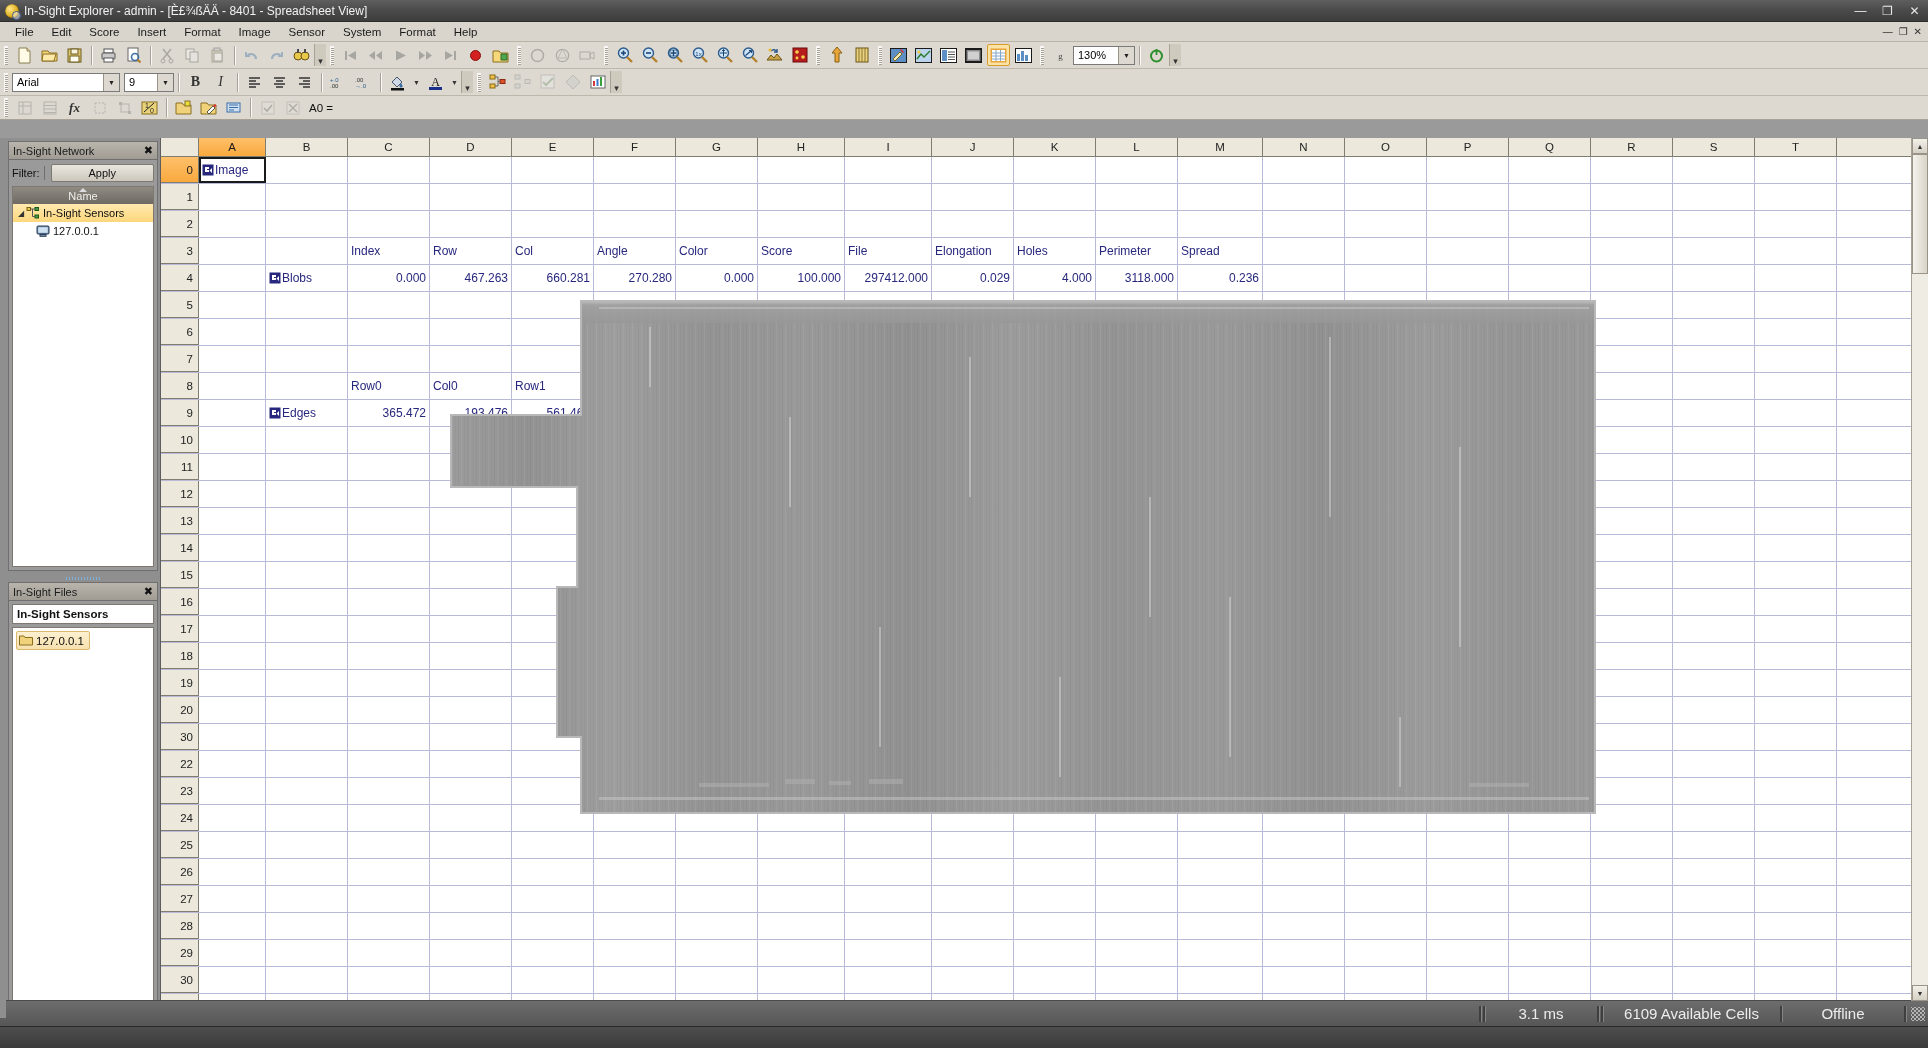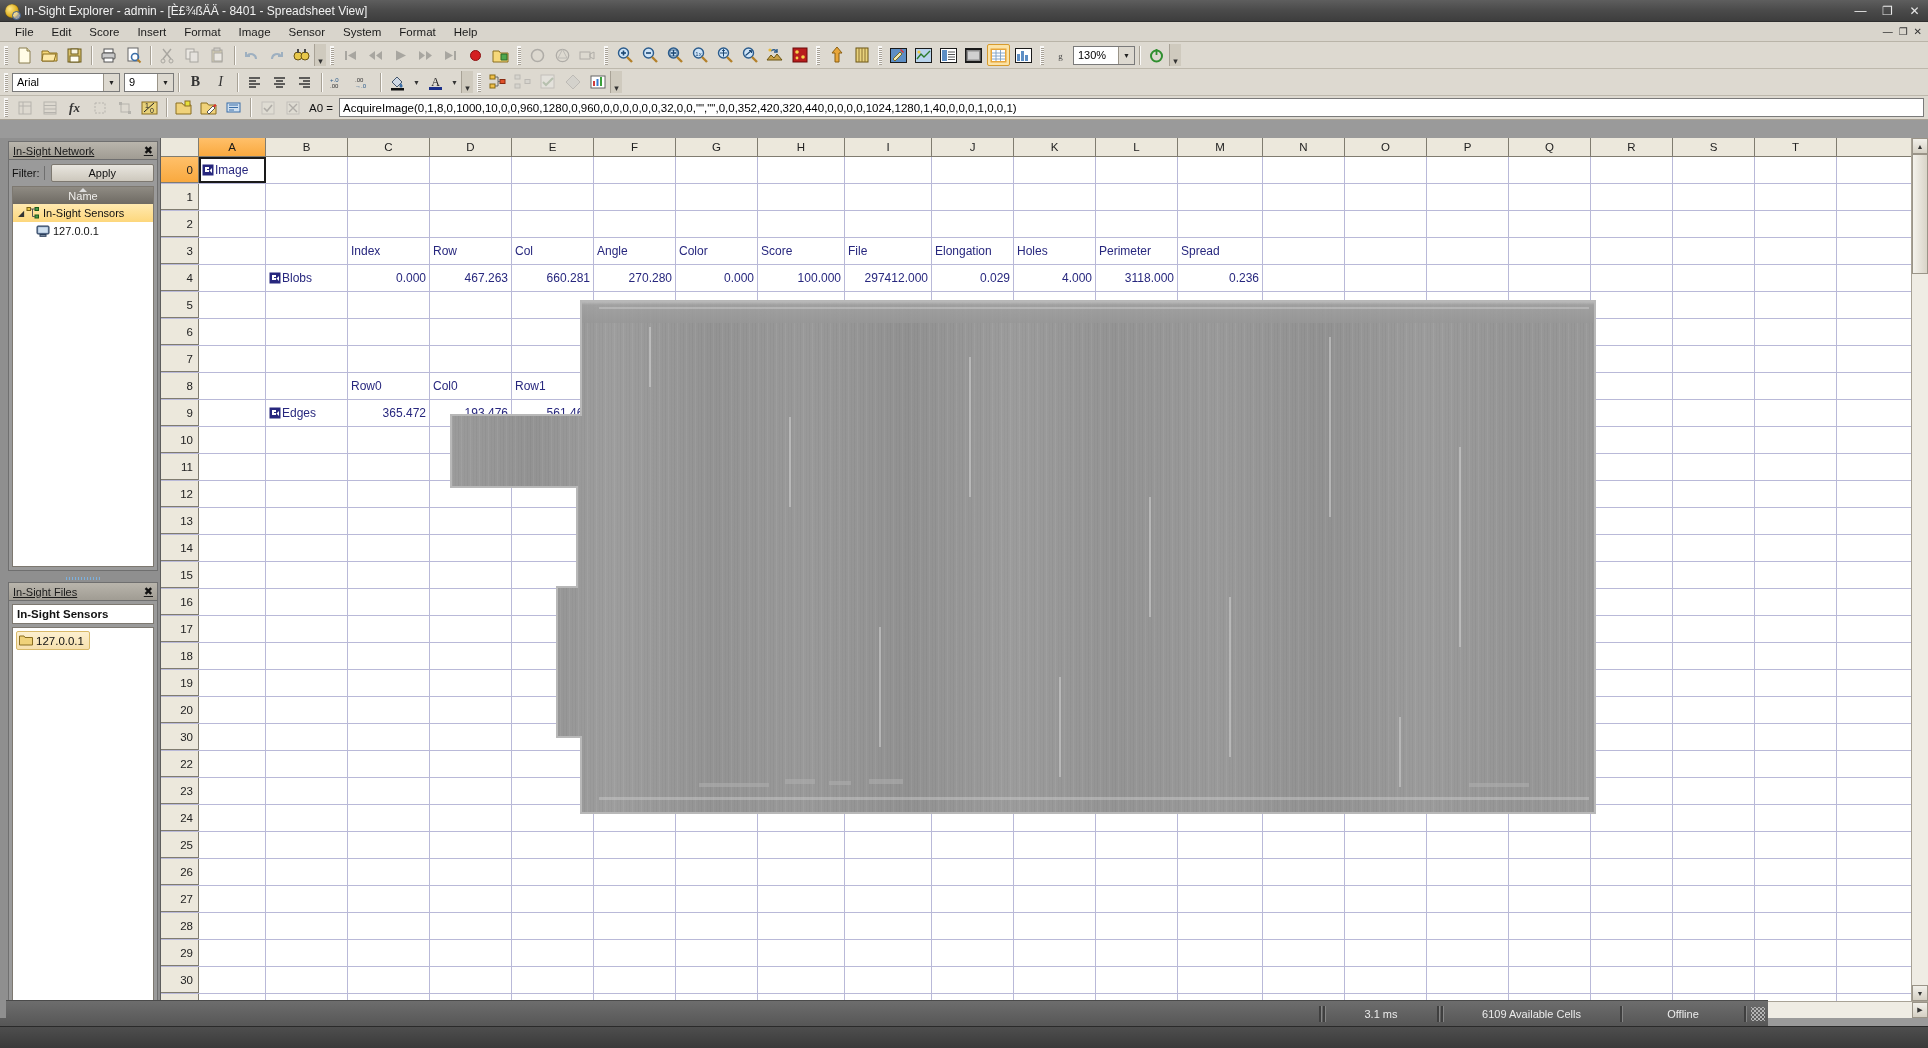--- a/index.html
+++ b/index.html
@@ -135,21 +135,21 @@
     background: #9a9a9a;
     border: 1px solid #6f6f6f;
     display: flex; flex-direction: column;
     margin-bottom: 4px;
   }
   .panel-head {
     height: 18px; display: flex; align-items: center;
     padding: 0 4px;
     background: linear-gradient(to bottom, #b9b5ac 0%, #a09c93 100%);
     border-bottom: 1px solid #6f6f6f;
-    font-size: 11px; color: #1a1a1a; text-decoration: underline;
+    font-size: 11px; color: #1a1a1a;
   }
   .panel-head .x { margin-left: auto; font-size: 11px; color: #111; }
   .panel-body { background: #9a9a9a; padding: 3px; flex: 1; display: flex; flex-direction: column; }
   .filter-row { display: flex; align-items: center; height: 20px; margin-bottom: 3px; }
   .filter-lab { font-size: 11px; color: #111; margin-right: 4px; }
   .filter-sep { width: 1px; height: 14px; background: #6f6f6f; margin-right: 6px; }
   .btn {
     flex: 1; height: 18px; font-size: 11px; color: #111;
     background: linear-gradient(to bottom, #e9e6df 0%, #cdc8bd 100%);
     border: 1px solid #7d7870; border-radius: 2px;
@@ -291,25 +291,25 @@
   .sb-track-h { flex: 1; background: #efece4; position: relative; }
   .sb-thumb-h {
     position: absolute; top: 0; bottom: 0; left: 10px; width: 1080px;
     background: linear-gradient(to bottom,#f4f2ec,#d9d4c8);
     border: 1px solid #9a9488;
   }
 
   
   .statusbar {
     position: absolute; left: 0; bottom: 22px;
-    width: 1768px; height: 26px;
+    width: 1928px; height: 26px;
     background: linear-gradient(to bottom,#6d6d6d,#565656);
     border-top: 1px solid #4a4a4a;
     display: flex; align-items: center;
-    color: #ececec; font-size: 11px;
+    color: #ececec; font-size: 15px;
   }
   .st-fill { flex: 1; }
   .st-sep { width: 2px; height: 16px; background: #3f3f3f; box-shadow: 1px 0 0 #858585; margin: 0 1px; }
   .st-cell {
     display: flex; align-items: center; justify-content: center;
     height: 100%; padding: 0 10px; white-space: nowrap;
   }
   .grip-corner {
     width: 14px; height: 14px; margin-left: 4px; margin-right: 3px;
     background-image:
@@ -832,21 +832,20 @@
           <path d="M4 8l3 3 5-6" fill="none" stroke="#666" stroke-width="1.6"></path>
         </svg>
     </div>
     <div class="tbi dis">
       <svg width="16" height="16" viewBox="0 0 16 16">
           <rect x="2" y="2" width="12" height="12" fill="#e4e1d8" stroke="#999"></rect>
           <path d="M4 4l8 8M12 4l-8 8" stroke="#666" stroke-width="1.4"></path>
         </svg>
     </div>
     <div class="cellref">A0 =</div>
-    <div class="formula-input">AcquireImage(0,1,8,0,1000,10,0,0,960,1280,0,960,0,0,0,0,0,0,32,0,0,"","",0,0,352,420,320,440,0,0,0,0,1024,1280,1,40,0,0,0,1,0,0,1)</div>
   </div>
 
   <div class="body">
 
     <div class="leftdock">
 
       <div class="panel" style="height:430px">
         <div class="panel-head">
           <span>In-Sight Network</span>
           <span class="x">✖</span>

